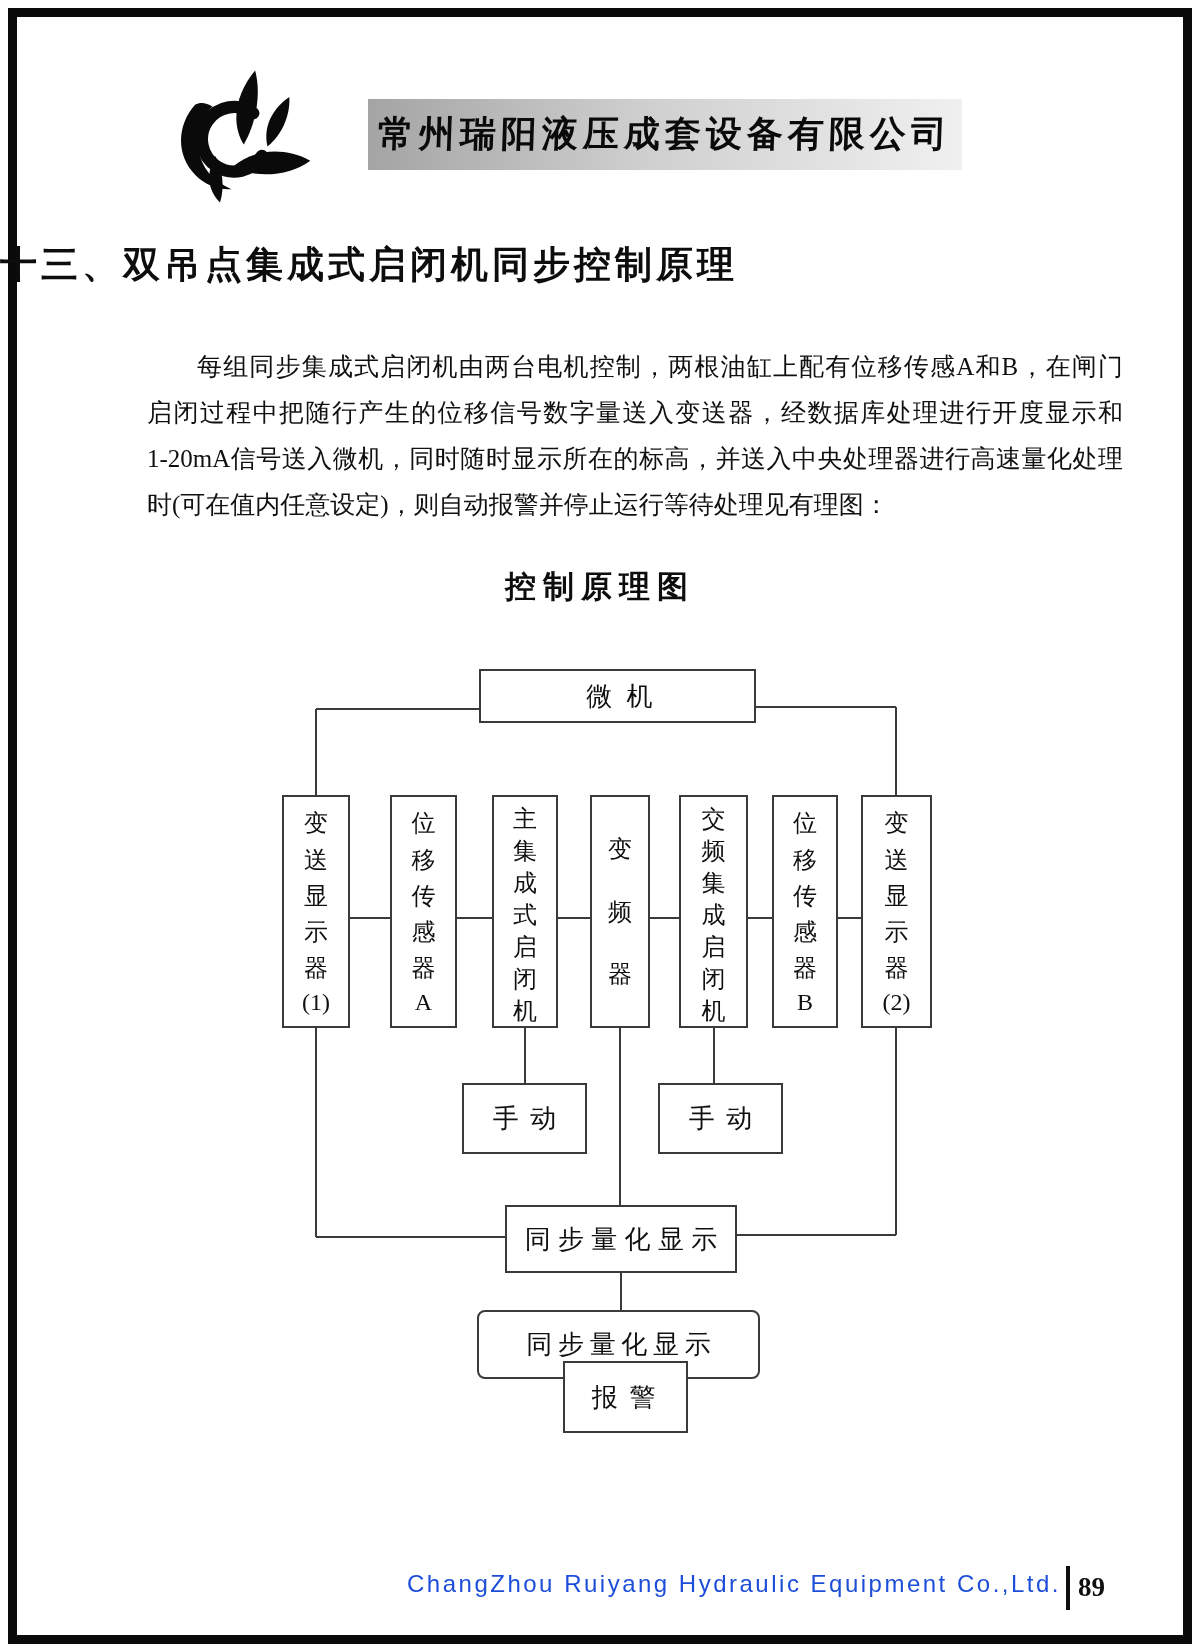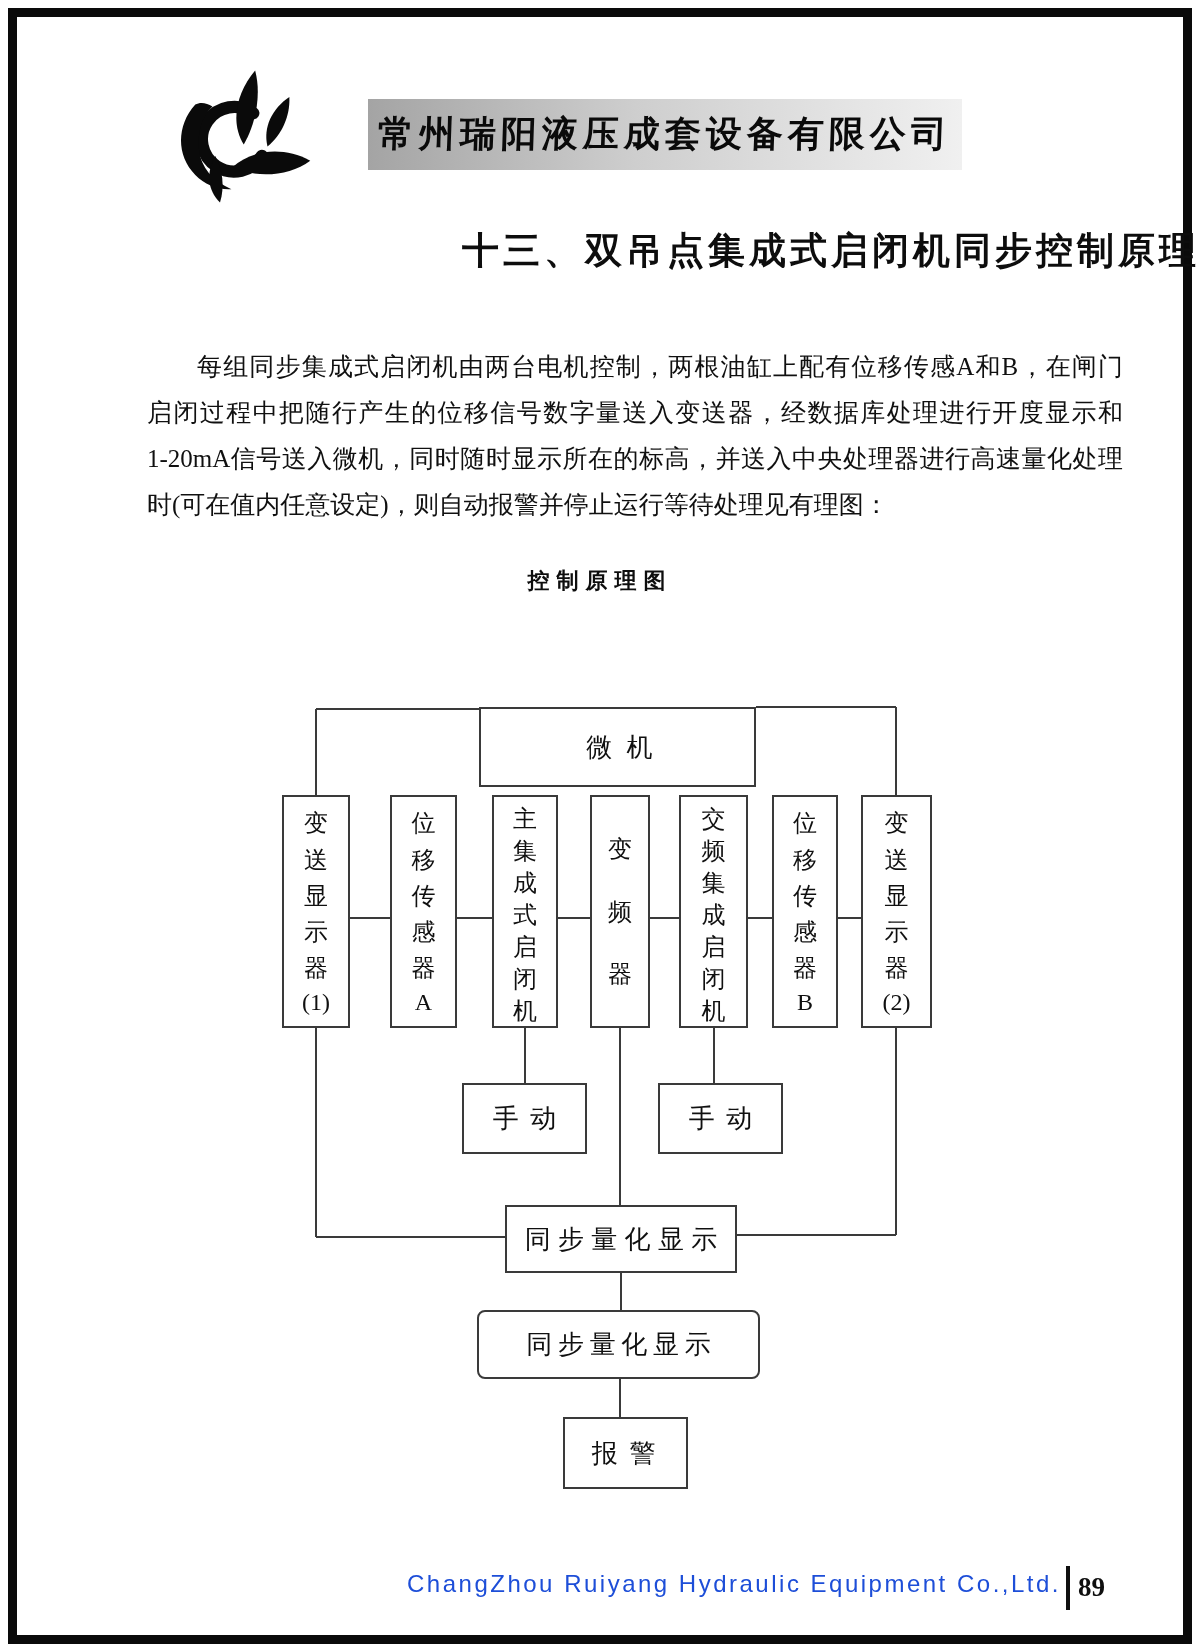--- a/index.html
+++ b/index.html
@@ -13,32 +13,32 @@
   .banner{
     position:absolute;left:368px;top:99px;width:594px;height:71px;
     background:linear-gradient(to right,#a4a4a4 0%,#cecece 45%,#f0f0f0 100%);
     display:flex;align-items:center;justify-content:center;
   }
   .banner span{
     font-weight:900;font-size:36px;letter-spacing:5px;color:#0a0a0a;
     font-family:"Liberation Serif","DejaVu Serif",serif;transform:skewX(-2deg);
   }
   .sec-title{
-    position:absolute;left:0;top:226px;width:1200px;text-align:right;
+    position:absolute;left:0;top:240px;width:1200px;text-align:left;
     font-family:"Liberation Sans","DejaVu Sans",sans-serif;
     font-size:37px;font-weight:bold;letter-spacing:4px;color:#0d0d0d;
   }
   
   .para{position:absolute;left:115px;top:344px;width:976px;font-size:25px;line-height:46px;color:#101010;margin-left:32px;}
   .para .ln{white-space:nowrap;}
   .para .just{white-space:normal;text-align:justify;text-align-last:justify;}
   .para .indent{text-indent:2em;}
   .fig-title{
     position:absolute;left:0;top:566px;width:1200px;text-align:center;
-    font-size:22px;font-weight:bold;letter-spacing:7px;color:#0d0d0d;
+    font-size:31px;font-weight:bold;letter-spacing:7px;color:#0d0d0d;
   }
   
   .dlines{position:absolute;left:0;top:0;width:1200px;height:1652px;pointer-events:none;}
   .node{
     position:absolute;background:#fff;border:2px solid #3a3a3a;box-sizing:border-box;
     display:flex;align-items:center;justify-content:center;color:#101010;
   }
   .h-node{font-size:26px;}
   .v-node{
     flex-direction:column;justify-content:space-evenly;align-items:center;
@@ -108,21 +108,21 @@
       <line x1="620" y1="1028" x2="620" y2="1205"></line>
       <line x1="316" y1="1028" x2="316" y2="1237"></line>
       <line x1="316" y1="1237" x2="505" y2="1237"></line>
       <line x1="896" y1="1028" x2="896" y2="1235"></line>
       <line x1="896" y1="1235" x2="737" y2="1235"></line>
       <line x1="621" y1="1273" x2="621" y2="1310"></line>
       <line x1="620" y1="1379" x2="620" y2="1417"></line>
     </g>
   </svg>
 
-  <div class="node h-node sp-wide" style="left:479px;top:707px;width:277px;height:80px;padding-left:18px;">微机</div>
+  <div class="node h-node sp-wide" style="left:479px;top:669px;width:277px;height:54px;padding-left:18px;">微机</div>
 
   <div class="node v-node" style="left:282px;top:795px;width:68px;height:233px;">
       <div>变</div>
       <div>送</div>
       <div>显</div>
       <div>示</div>
       <div>器</div>
       <div>(1)</div>
     </div>
   <div class="node v-node" style="left:390px;top:795px;width:67px;height:233px;">
@@ -171,18 +171,18 @@
       <div>示</div>
       <div>器</div>
       <div>(2)</div>
     </div>
 
   <div class="node h-node sp-two" style="left:462px;top:1083px;width:125px;height:71px;">手动</div>
   <div class="node h-node sp-two" style="left:658px;top:1083px;width:125px;height:71px;">手动</div>
 
   <div class="node h-node sp-mid" style="left:505px;top:1205px;width:232px;height:68px;">同步量化显示</div>
   <div class="node h-node sp-small" style="left:477px;top:1310px;width:283px;height:69px;border-radius:8px;">同步量化显示</div>
-  <div class="node h-node sp-two" style="left:563px;top:1417px;width:125px;height:72px;padding-left:8px;">报警</div>
+  <div class="node h-node sp-two" style="left:563px;top:1361px;width:125px;height:72px;padding-left:8px;">报警</div>
 
   <div class="footer-company">ChangZhou Ruiyang Hydraulic Equipment Co.,Ltd.</div>
   <div class="footer-divider"></div>
   <div class="footer-page">89</div>
 </div>
 
 </body></html>

